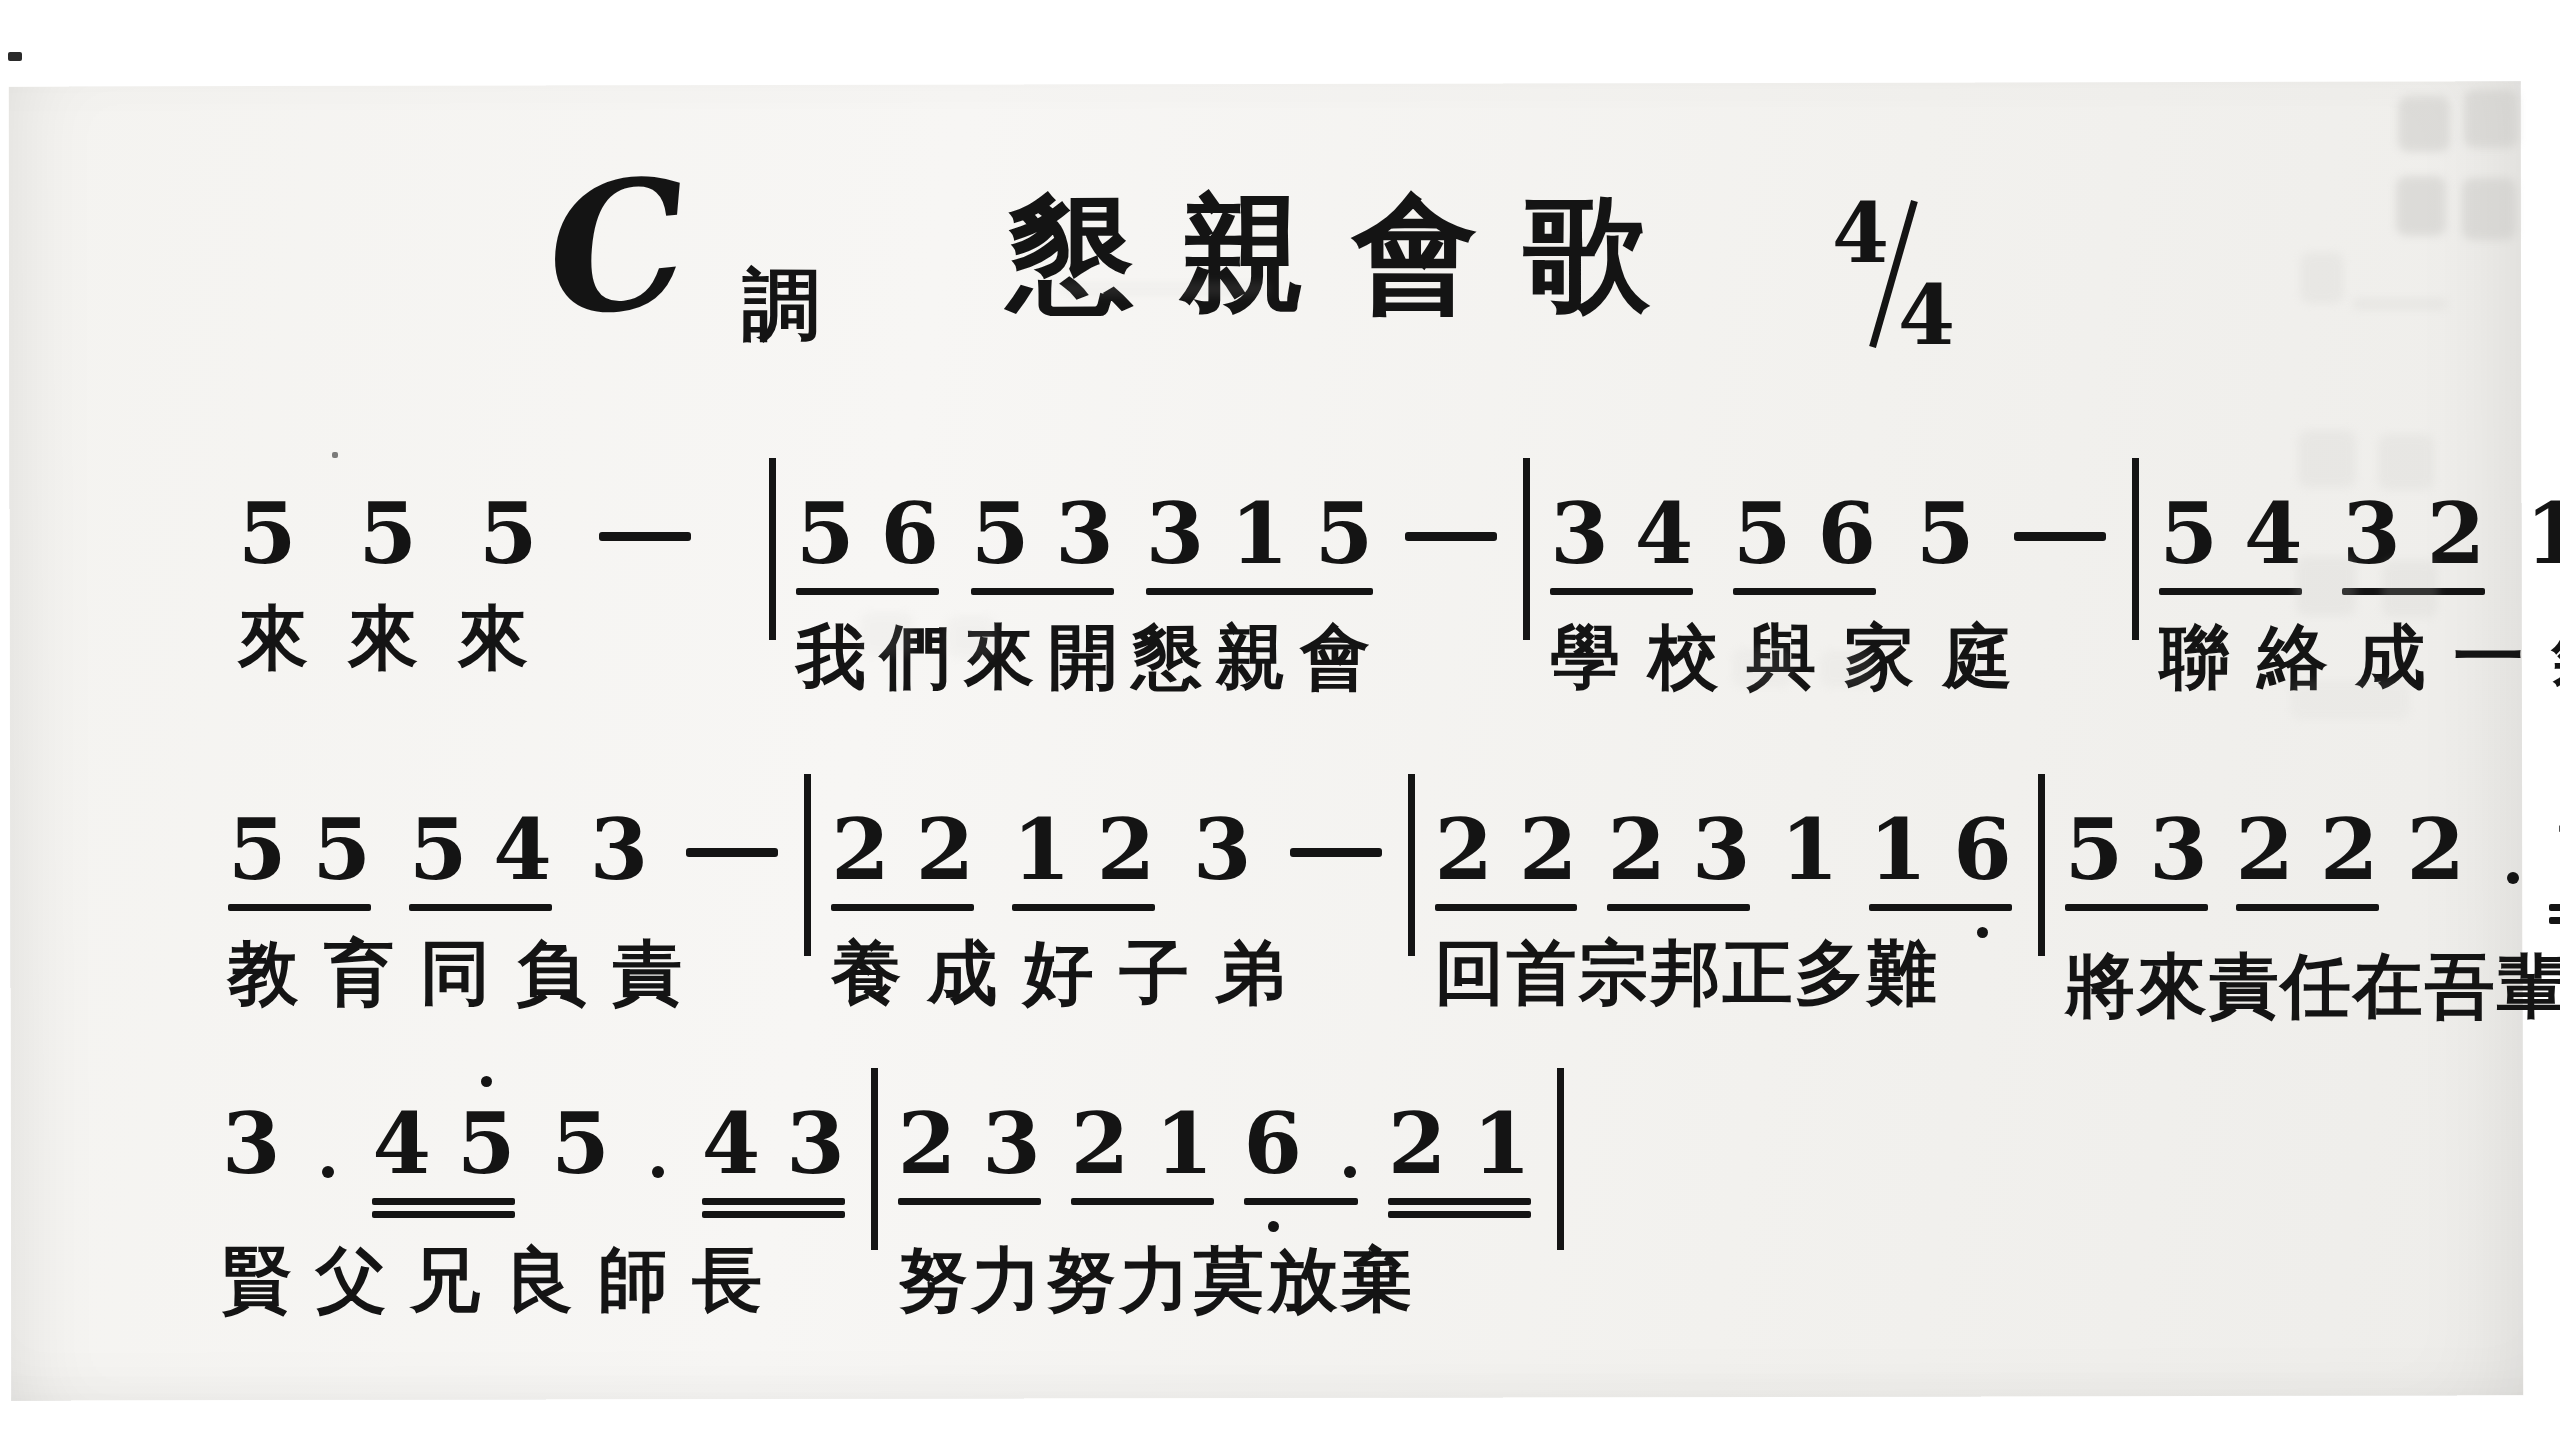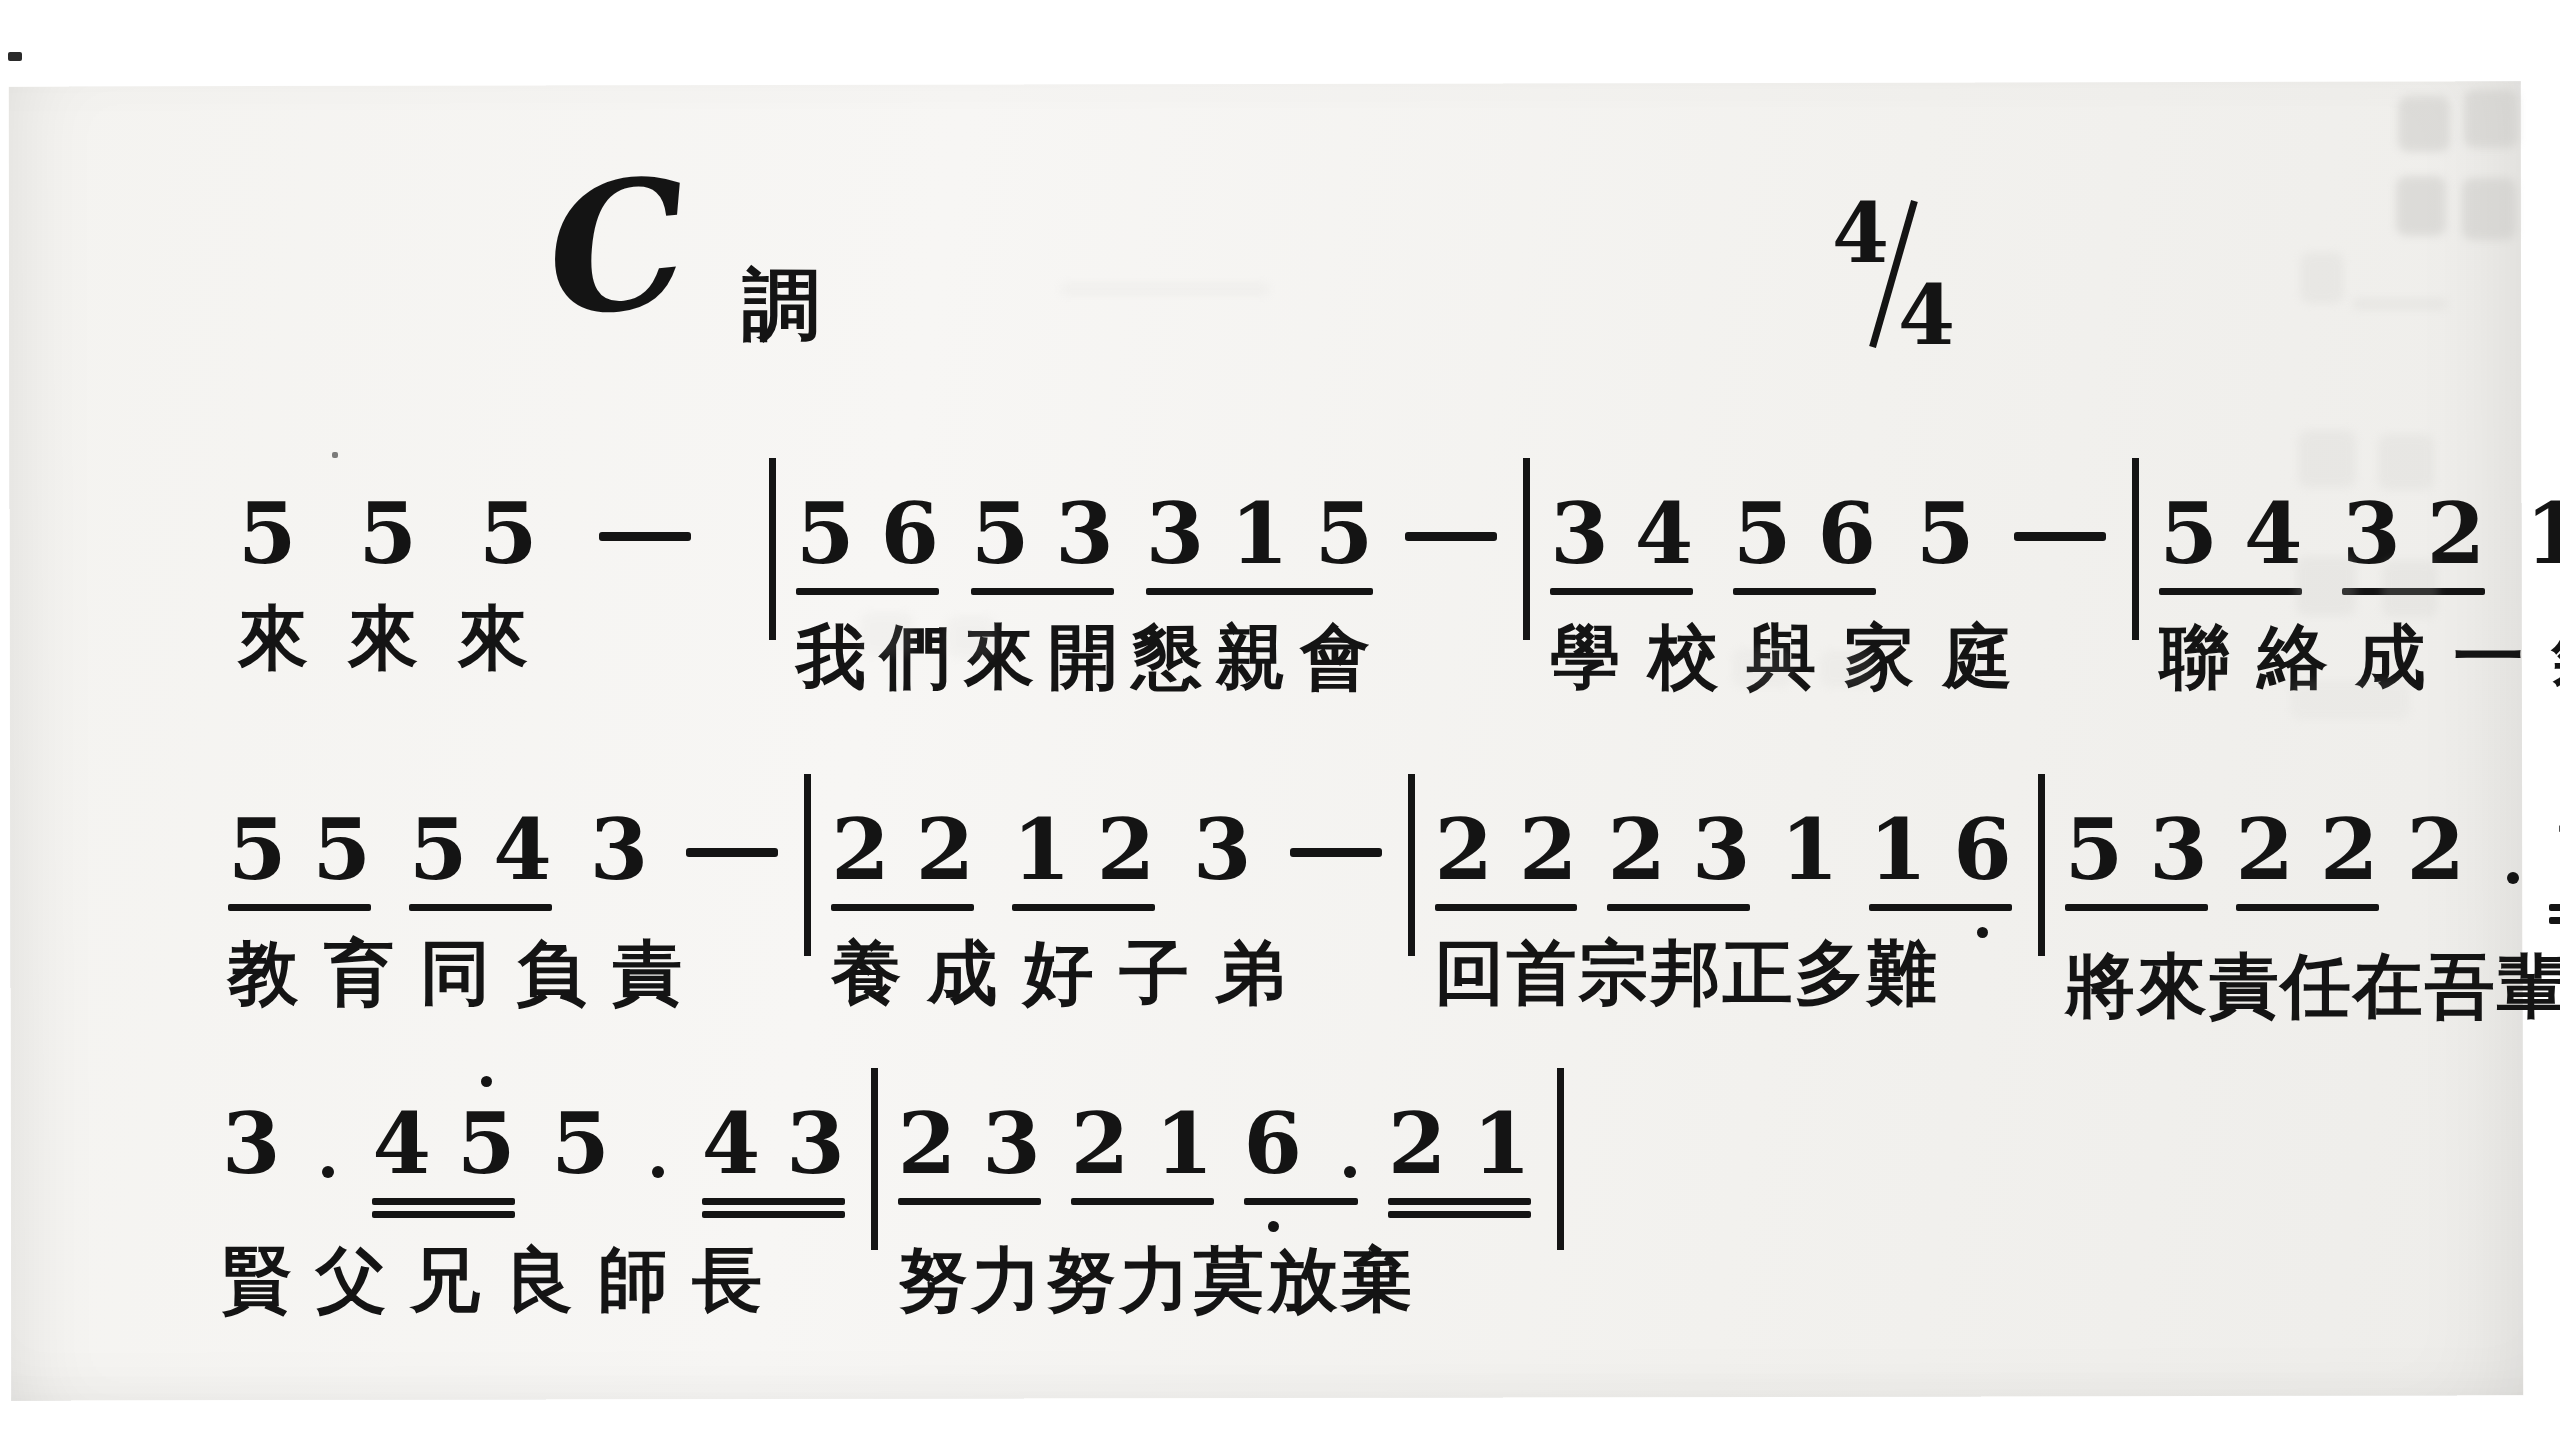--- a/index.html
+++ b/index.html
@@ -65,20 +65,21 @@
 </style>
 </head>
 <body>
 
 <div class="paper"></div>
 
 <div class="sheet">
 
   <div class="key-letter">C</div>
   <div class="key-suffix">調</div>
+  <div class="song-title">懇親會歌</div>
   <div class="timesig">
     <span class="upper">4</span>
     <div class="slash"></div>
     <span class="lower">4</span>
   </div>
 
   <div id="score-root">
       <div class="music-line" style="top: 492px; left: 238px;">
         <div class="measure" style="min-width: 505px;">
           <div class="notes-row" style="gap: 62px;">

